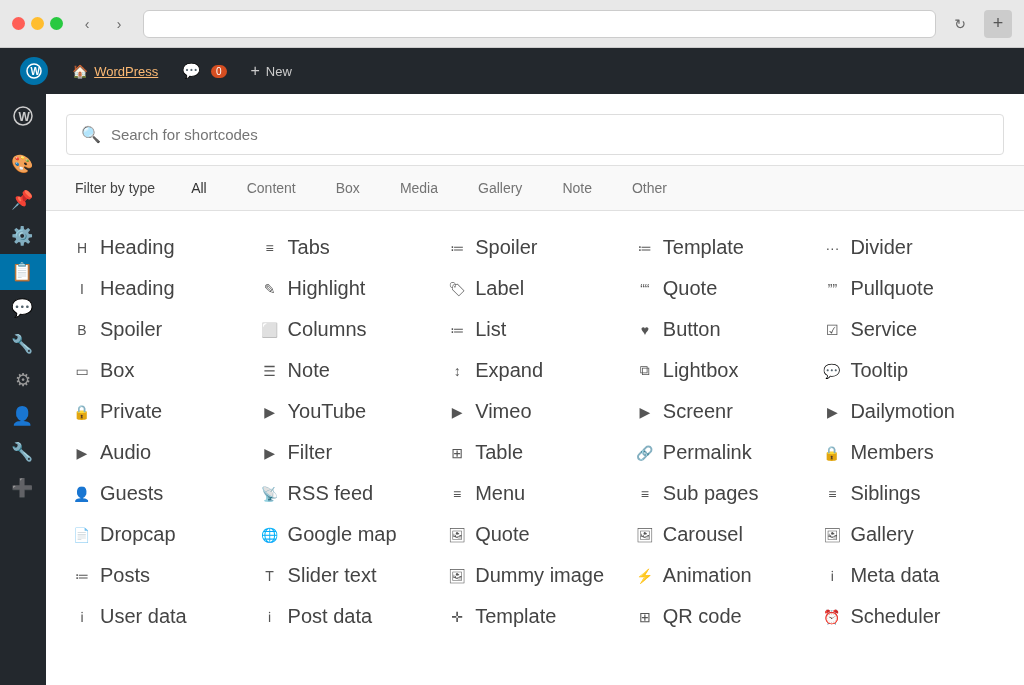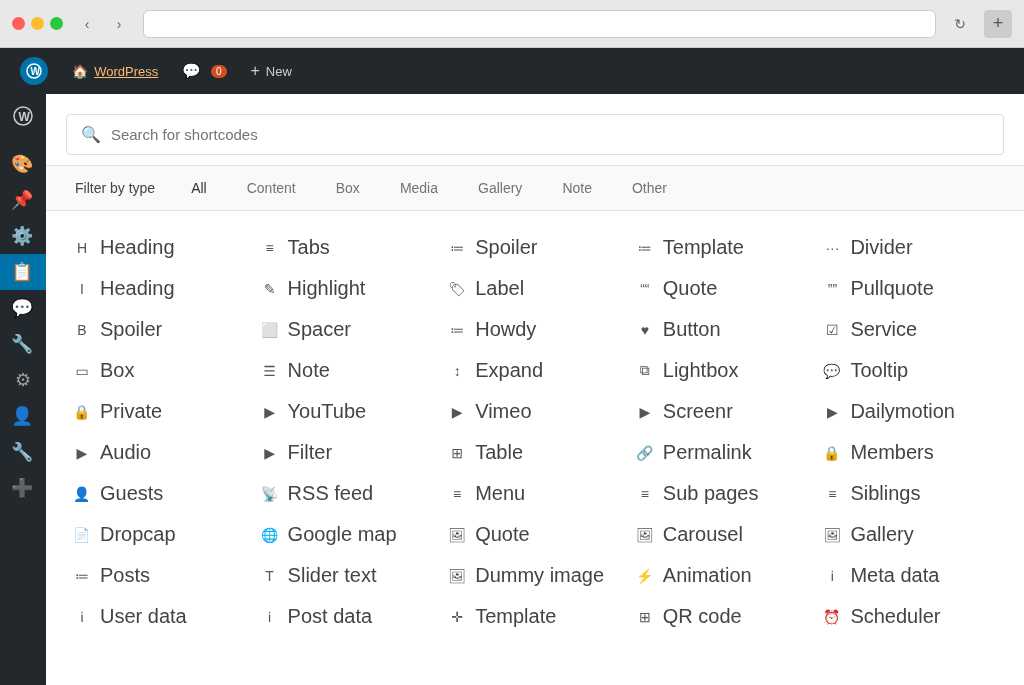--- a/index.html
+++ b/index.html
@@ -199,25 +199,25 @@
           <div class="shortcode-item">
             <span class="sc-icon">””</span>
             <span class="sc-label">Pullquote</span>
           </div>
           <div class="shortcode-item">
             <span class="sc-icon">B</span>
             <span class="sc-label">Spoiler</span>
           </div>
           <div class="shortcode-item">
             <span class="sc-icon">⬜</span>
-            <span class="sc-label">Spacer</span>
+            <span class="sc-label">Columns</span>
           </div>
           <div class="shortcode-item">
             <span class="sc-icon">≔</span>
-            <span class="sc-label">Howdy</span>
+            <span class="sc-label">List</span>
           </div>
           <div class="shortcode-item">
             <span class="sc-icon">♥</span>
             <span class="sc-label">Button</span>
           </div>
           <div class="shortcode-item">
             <span class="sc-icon">☑</span>
             <span class="sc-label">Service</span>
           </div>
           <div class="shortcode-item">

